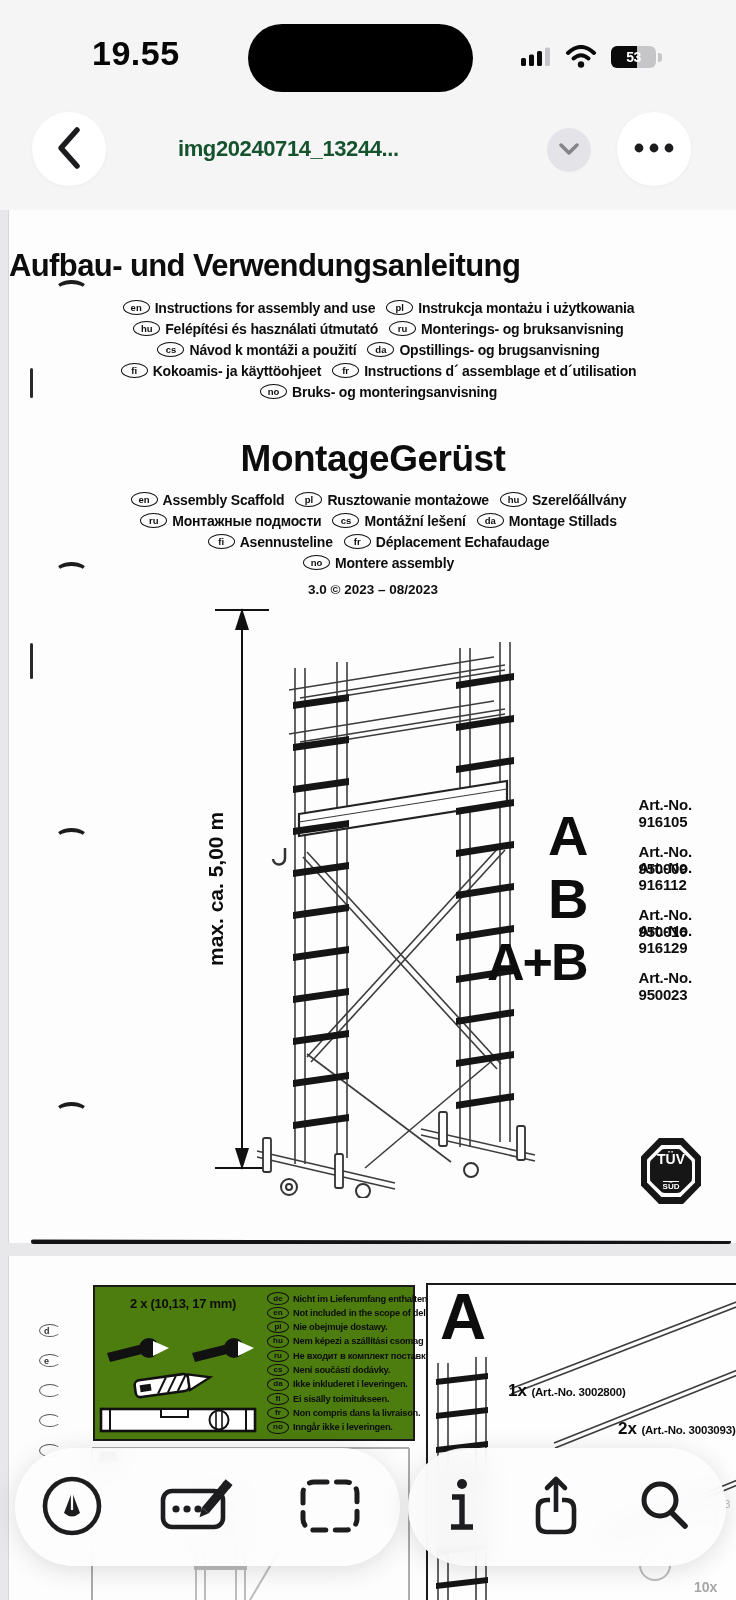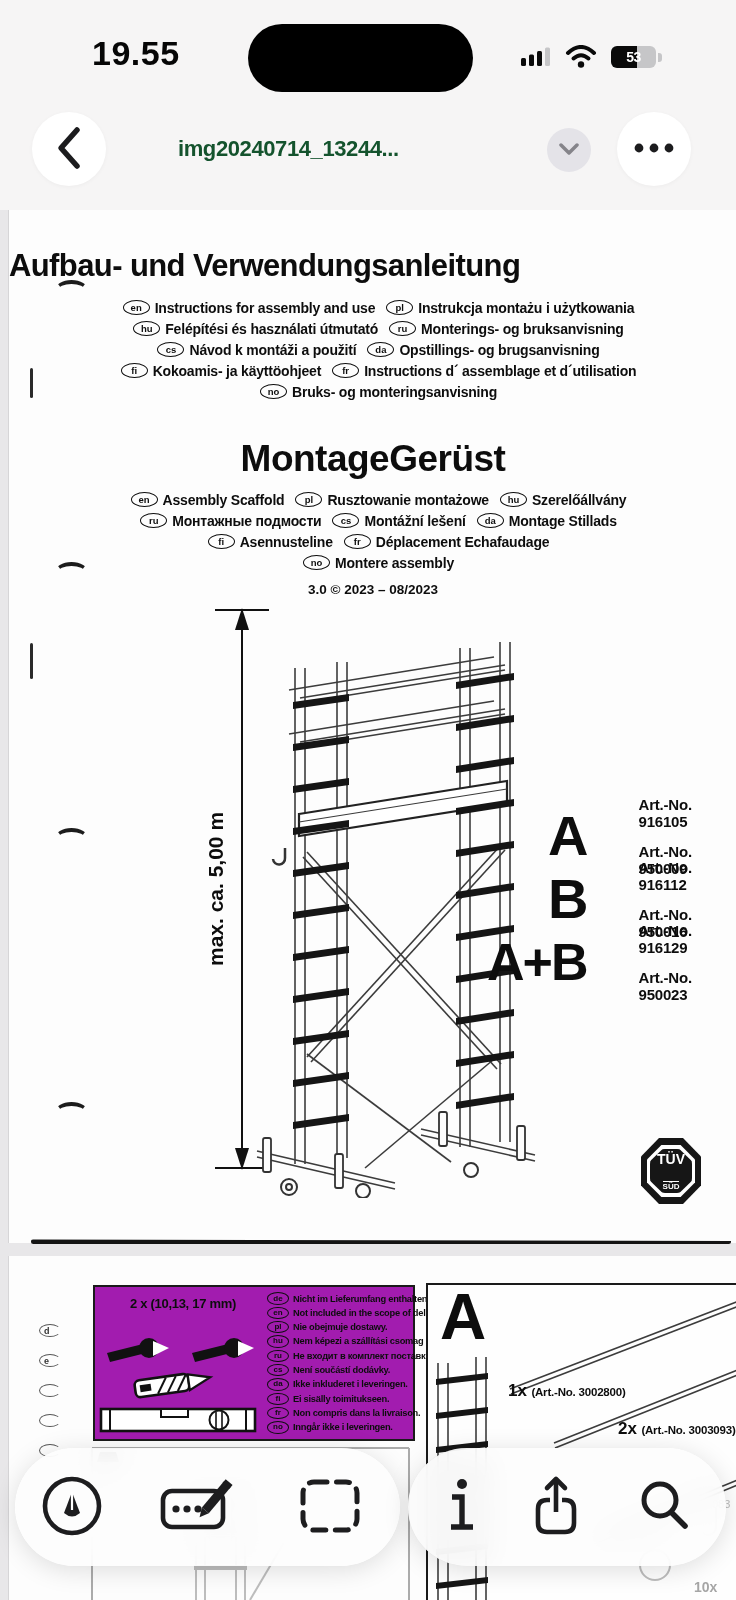--- a/index.html
+++ b/index.html
@@ -57,21 +57,21 @@
   .v-arts div{font-size:15px;font-weight:700;letter-spacing:-.2px;}
   
   .tuv{position:absolute;left:632px;top:928px;width:60px;height:66px;}
   .tuv .oct{position:absolute;inset:0;background:#161616;clip-path:polygon(30% 0,70% 0,100% 28%,100% 72%,70% 100%,30% 100%,0 72%,0 28%);}
   .tuv .oct-in{position:absolute;inset:7px 6px;background:#fff;clip-path:polygon(30% 0,70% 0,100% 28%,100% 72%,70% 100%,30% 100%,0 72%,0 28%);}
   .tuv .oct-core{position:absolute;inset:11px 9px;background:#161616;clip-path:polygon(30% 0,70% 0,100% 28%,100% 72%,70% 100%,30% 100%,0 72%,0 28%);
     display:flex;flex-direction:column;align-items:center;justify-content:center;color:#fff;border-radius:15px;}
   .tuv .t1{font-size:14px;font-weight:800;letter-spacing:0;line-height:1;}
   .tuv .t2{font-size:8px;font-weight:700;border-top:1px solid #fff;margin-top:15px;padding-top:1px;line-height:1;}
   
-  .tools-box{position:absolute;left:84px;top:29px;width:318px;height:152px;border:2.5px solid #1a1a1a;background:#a21caf;}
+  .tools-box{position:absolute;left:84px;top:29px;width:318px;height:152px;border:2.5px solid #1a1a1a;background:#4d7c0f;}
   .tools-label{position:absolute;left:8px;top:9px;width:160px;text-align:center;font-size:13px;font-weight:700;letter-spacing:-.3px;}
   .ni-list{position:absolute;left:172px;top:5px;width:150px;height:142px;display:flex;flex-direction:column;justify-content:space-between;}
   .ni-row{display:flex;align-items:center;white-space:nowrap;height:13px;}
   .ni-row .oval{font-size:8px;height:10.5px;min-width:14px;margin:0 4px 0 0;padding:0 3px;border-width:1.3px;}
   .ni-row .seg{font-size:9.3px;font-weight:700;letter-spacing:-.25px;}
   .abox{position:absolute;left:417px;top:27px;width:325px;height:320px;border:2.5px solid #1a1a1a;border-right:none;background:#fefefe;}
   .abox .big-a{position:absolute;left:12px;top:0px;font-size:64px;font-weight:800;line-height:1;letter-spacing:-2px;}
   .abox .qty{position:absolute;font-weight:700;white-space:nowrap;}
   .abox .qty .n{font-size:17px;}
   .abox .qty .art{font-size:11.5px;letter-spacing:-.2px;}

